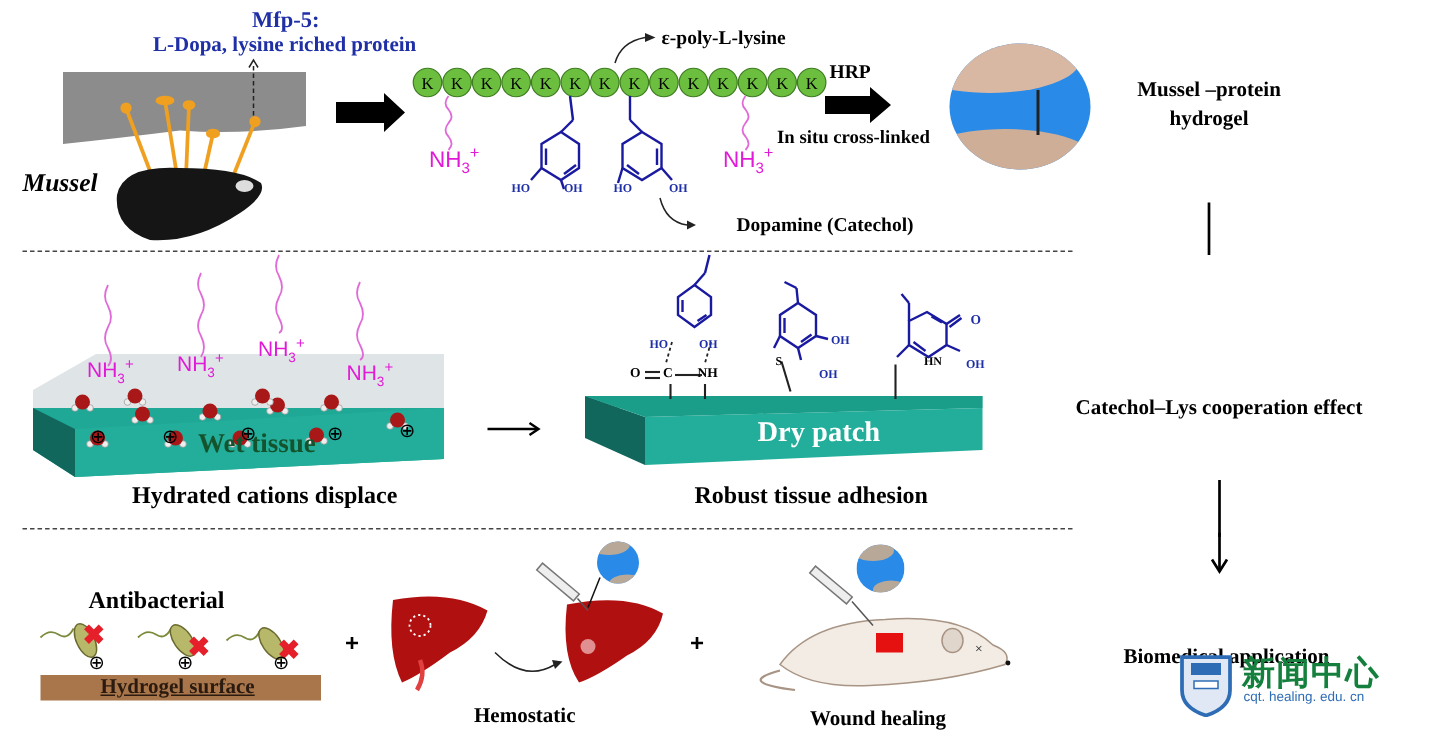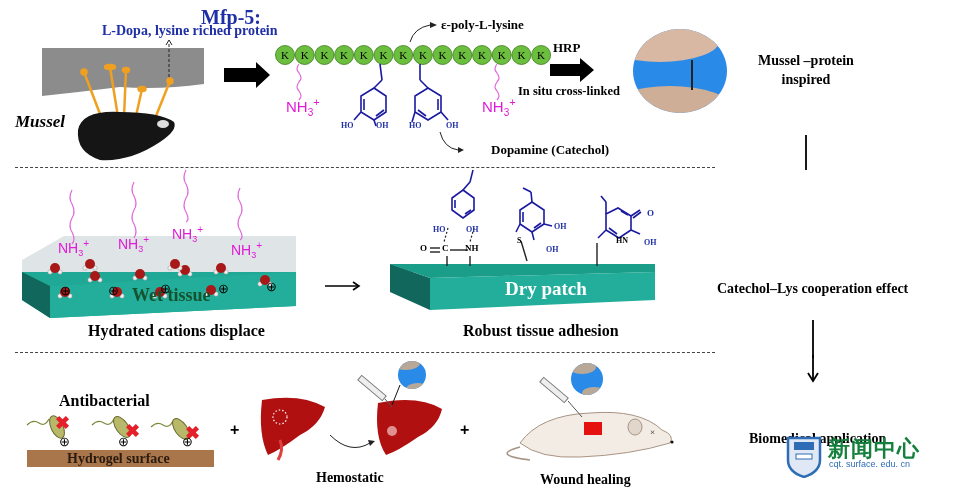--- a/index.html
+++ b/index.html
@@ -8,21 +8,21 @@
   .lbl{font-family:"Liberation Serif",serif;font-weight:bold;color:#000;white-space:nowrap;}
   .blue{color:#1f2fa6;}
   .mag{color:#e11ad8;font-family:"Liberation Sans",sans-serif;font-weight:normal;}
   svg text{font-family:"Liberation Serif",serif;}
   .sans{font-family:"Liberation Sans",sans-serif;}
   .dash{position:absolute;border-top:1.5px dashed #444;height:0;}
 </style>
 </head>
 <body>
 
-<div class="abs lbl blue" style="left:168px;top:6px;font-size:20px;margin-left:33px;">Mfp-5:</div>
+<div class="abs lbl blue" style="left:168px;top:6px;font-size:15px;">Mfp-5:</div>
 <div class="abs lbl blue" style="left:102px;top:23px;font-size:14px;">L-Dopa, lysine riched protein</div>
 
 <svg class="abs" style="left:0;top:0" width="960" height="170">
 
   <path d="M42 48 L204 48 L204 84 Q160 90 120 87 Q80 92 42 96 Z" fill="#8c8c8c"></path>
 
   <line x1="169" y1="82" x2="169" y2="42" stroke="#222" stroke-dasharray="3,2" stroke-width="1"></line>
   <polyline points="166,45 169,40 172,45" fill="none" stroke="#222" stroke-width="1"></polyline>
 
   <g stroke="#f0a020" stroke-width="2.5" fill="#f0a020">
@@ -158,21 +158,21 @@
 <div class="abs lbl blue" style="left:341px;top:121px;font-size:8px;">HO</div>
 <div class="abs lbl blue" style="left:376px;top:121px;font-size:8px;">OH</div>
 <div class="abs lbl blue" style="left:409px;top:121px;font-size:8px;">HO</div>
 <div class="abs lbl blue" style="left:446px;top:121px;font-size:8px;">OH</div>
 
 <div class="abs lbl" style="left:491px;top:142px;font-size:13px;">Dopamine (Catechol)</div>
 <div class="abs lbl" style="left:553px;top:40px;font-size:13px;">HRP</div>
 <div class="abs lbl" style="left:518px;top:84px;font-size:12.5px;">In situ cross-linked</div>
 <div class="abs lbl" style="left:757px;top:51px;font-size:14px;text-align:center;line-height:19px;width:98px;">
   <div>Mussel –protein</div>
-  <div>inspired</div>
+  <div>hydrogel</div>
 </div>
 
 <div class="dash" style="left:15px;top:167px;width:700px;"></div>
 
 <svg class="abs" style="left:0;top:168px" width="960" height="190">
 
   <polygon points="22,92 64,68 296,68 296,104 22,104" fill="#dfe4e6"></polygon>
   <polygon points="22,104 296,104 296,138 50,150 22,132" fill="#1fa896"></polygon>
   <polygon points="22,104 50,118 50,150 22,132" fill="#11675c"></polygon>
   <polygon points="50,118 296,104 296,138 50,150" fill="#22ae9b"></polygon>
@@ -321,21 +321,21 @@
 <div class="abs lbl" style="left:465px;top:243px;font-size:9px;">NH</div>
 <div class="abs lbl" style="left:517px;top:236px;font-size:8px;">S</div>
 <div class="abs lbl blue" style="left:554px;top:222px;font-size:8px;">OH</div>
 <div class="abs lbl blue" style="left:546px;top:245px;font-size:8px;">OH</div>
 <div class="abs lbl" style="left:587px;top:236px;font-size:8px;padding-left:29px;">HN</div>
 <div class="abs lbl blue" style="left:647px;top:208px;font-size:9px;">O</div>
 <div class="abs lbl blue" style="left:644px;top:238px;font-size:8px;">OH</div>
 
 <div class="abs lbl" style="left:505px;top:278px;font-size:19px;color:#fff;text-align:center;">Dry patch</div>
 <div class="abs lbl" style="left:463px;top:322px;font-size:16px;">Robust tissue adhesion</div>
-<div class="abs lbl" style="left:717px;top:265px;font-size:14px;margin-top:16px;">Catechol–Lys cooperation effect</div>
+<div class="abs lbl" style="left:717px;top:265px;font-size:14px;">Catechol–Lys cooperation effect</div>
 
 <div class="dash" style="left:15px;top:352px;width:700px;"></div>
 
 <svg class="abs" style="left:0;top:355px" width="960" height="145">
 
   <rect x="27" y="95" width="187" height="17" fill="#a8764a"></rect>
 
   <g>
     <g transform="translate(52,62)">
         <path d="M-25 8 q6 -6 12 -2 q6 4 10 -4" fill="none" stroke="#7a8a3a" stroke-width="1.2"></path>
@@ -407,29 +407,29 @@
     </g>
 
   <line x1="813" y1="0" x2="813" y2="25" stroke="#000" stroke-width="1.8"></line>
   <polyline points="808,18 813,26 818,18" fill="none" stroke="#000" stroke-width="1.8"></polyline>
 </svg>
 
 <div class="abs lbl" style="left:59px;top:392px;font-size:16px;">Antibacterial</div>
 <div class="abs sans" style="left:59px;top:434px;font-size:13px;">⊕</div>
 <div class="abs sans" style="left:118px;top:434px;font-size:13px;">⊕</div>
 <div class="abs sans" style="left:182px;top:434px;font-size:13px;">⊕</div>
-<div class="abs lbl" style="left:67px;top:451px;font-size:14px;color:#2a1a10;">Hydrogel surface</div>
+<div class="abs lbl" style="left:67px;top:451px;font-size:14px;color:#2a1a10;text-decoration:underline;">Hydrogel surface</div>
 
 <div class="abs lbl sans" style="left:230px;top:421px;font-size:16px;">+</div>
 <div class="abs lbl" style="left:316px;top:470px;font-size:14px;">Hemostatic</div>
 <div class="abs lbl sans" style="left:460px;top:421px;font-size:16px;">+</div>
 <div class="abs lbl" style="left:540px;top:472px;font-size:14px;">Wound healing</div>
 <div class="abs lbl" style="left:749px;top:431px;font-size:14px;">Biomedical application</div>
 
 <div class="abs" style="left:786px;top:436px;">
   <svg width="36" height="42" style="position:absolute;left:0;top:0">
     <path d="M2 2 L34 2 L34 24 Q34 36 18 41 Q2 36 2 24 Z" fill="#dfe8f4" stroke="#2e6db5" stroke-width="2.5"></path>
     <rect x="8" y="6" width="20" height="8" fill="#2e6db5"></rect>
     <rect x="10" y="18" width="16" height="5" fill="#fff" stroke="#2e6db5"></rect>
   </svg>
   <div class="sans" style="position:absolute;left:42px;top:-2px;font-size:22px;font-weight:bold;color:#15803d;white-space:nowrap;letter-spacing:1px;">新闻中心</div>
-  <div class="sans" style="position:absolute;left:43px;top:23px;font-size:9px;color:#2e6db5;white-space:nowrap;">cqt. surface. edu. cn</div>
+  <div class="sans" style="position:absolute;left:43px;top:23px;font-size:9px;color:#2e6db5;white-space:nowrap;">cqt. healing. edu. cn</div>
 </div>
 
 </body></html>

